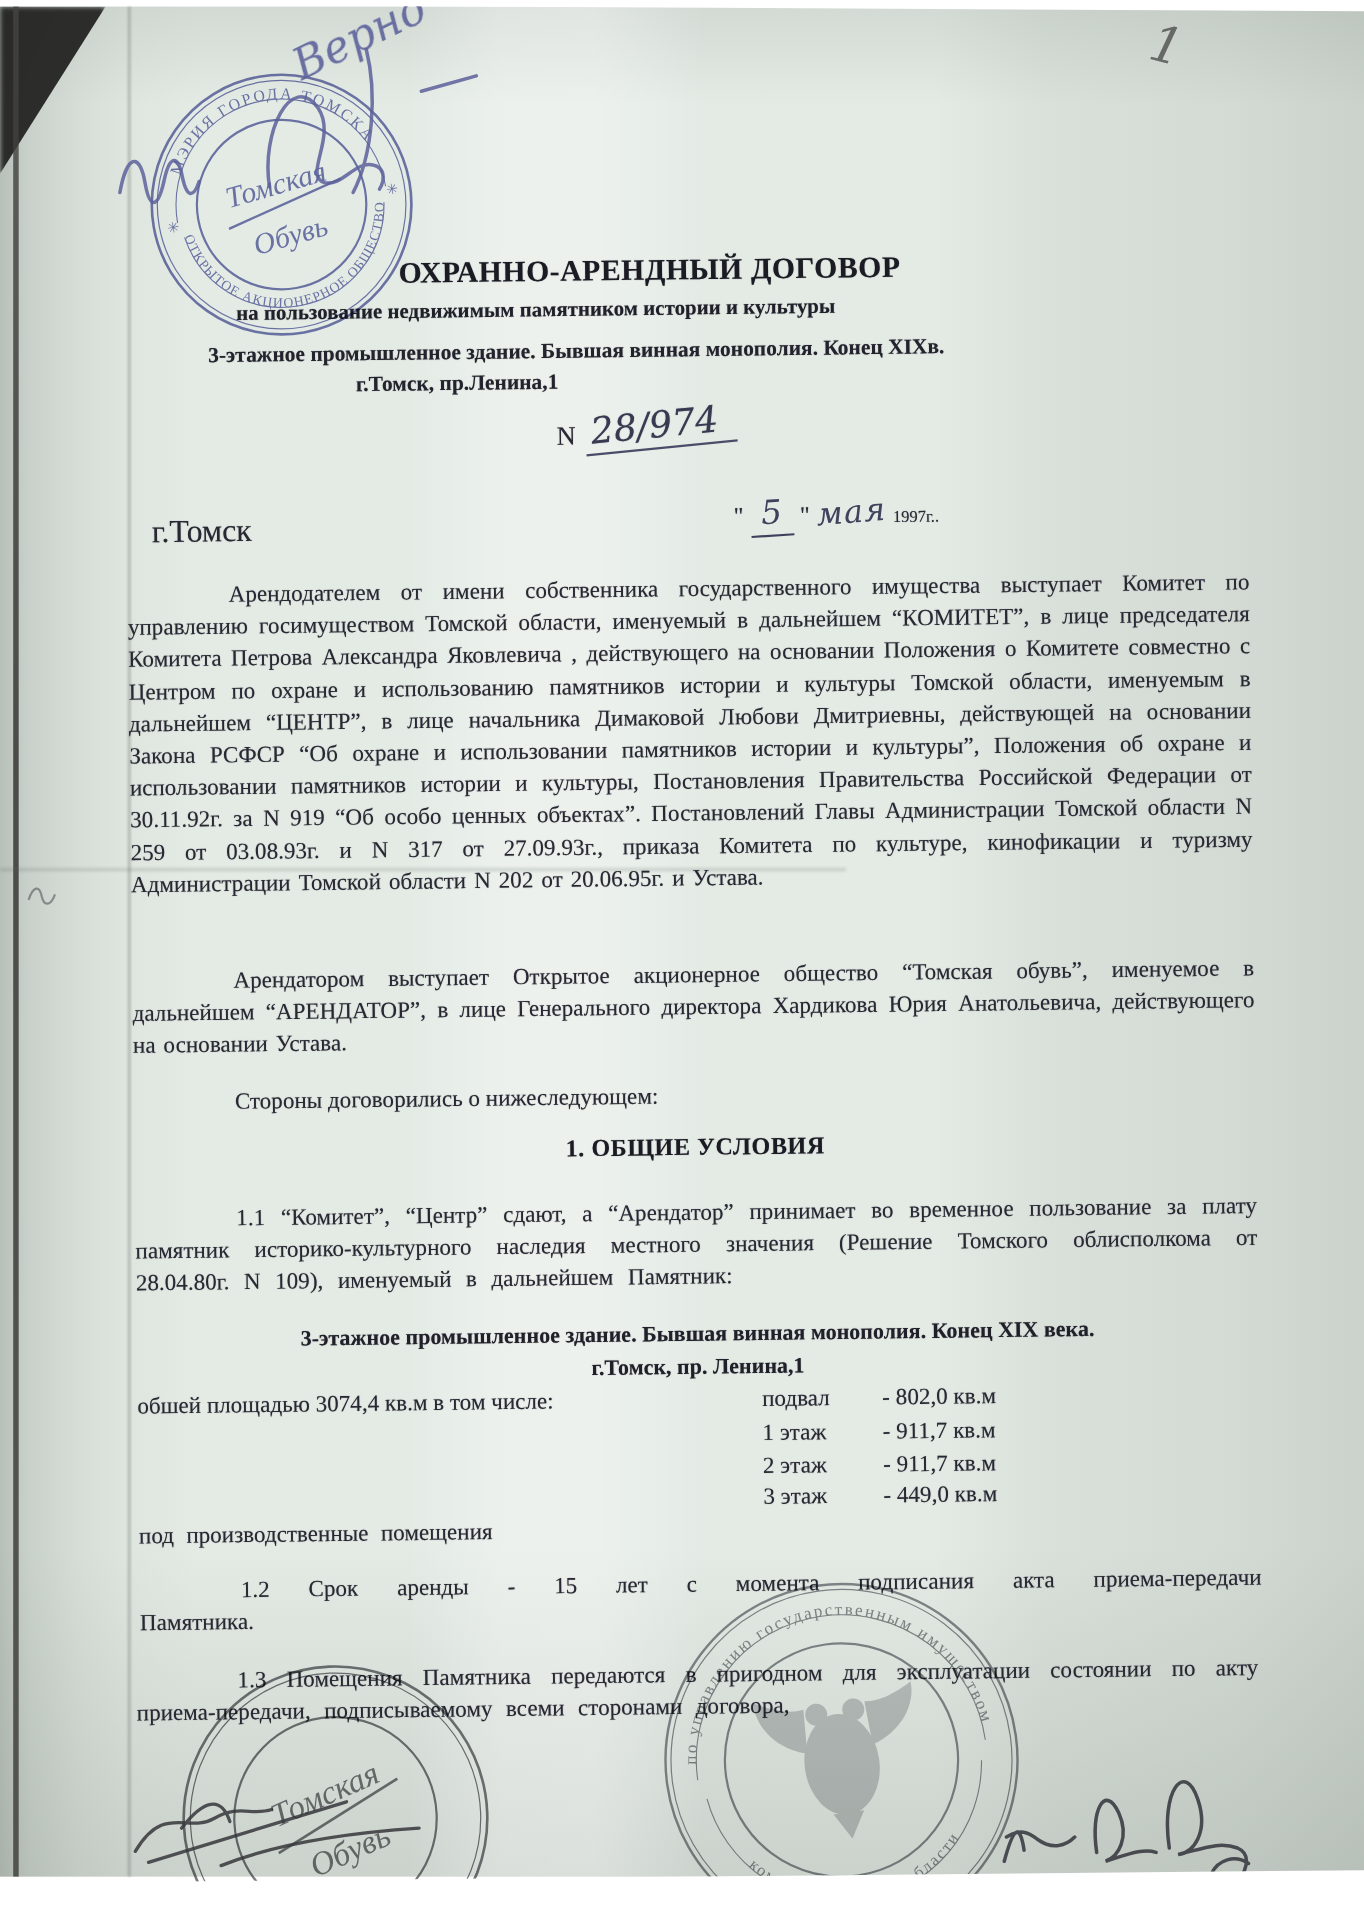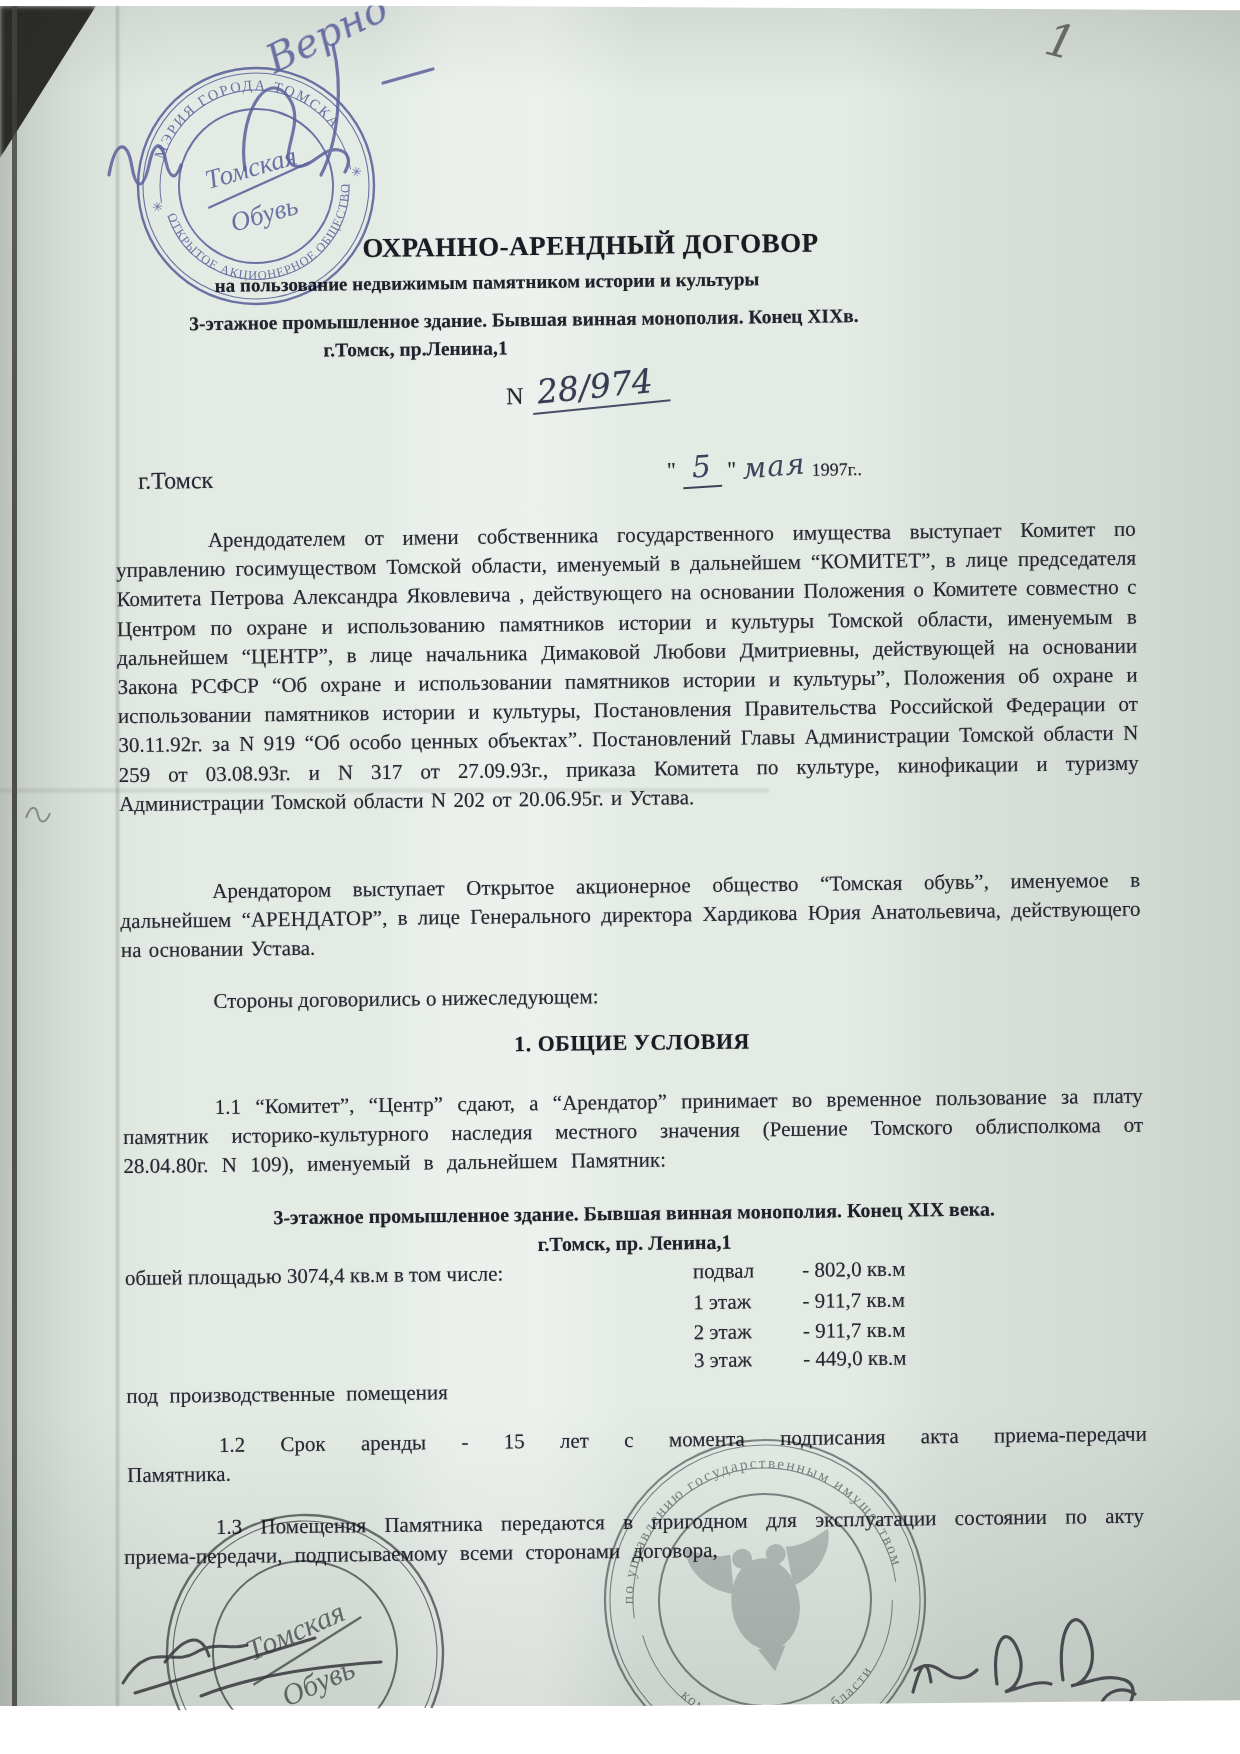--- a/index.html
+++ b/index.html
@@ -37,26 +37,26 @@
   .nowrap{white-space:nowrap;}
   .title{left:370px;top:230px;font-size:27px;font-weight:700;letter-spacing:.5px;color:#1b1b24;}
   .subtitle{left:222px;top:270px;font-size:19px;font-weight:700;color:#20202a;}
   .obj1{left:196px;top:308px;font-size:19.5px;font-weight:700;color:#23232d;}
   .obj2{left:330px;top:336px;font-size:19.5px;font-weight:700;color:#23232d;}
   .numline{left:512px;top:372px;font-size:24px;}
   .hand{font-family:"DejaVu Serif", serif;font-style:italic;}
   .num-hand{display:inline-block;margin-left:10px;padding:0 16px 1px 6px;font-size:33px;
     color:#383a52;border-bottom:2.5px solid #4a4d68;transform:rotate(-5deg);
     transform-origin:left bottom;}
-  .dl-city{left:143px;top:462px;font-size:24px;text-align:right;}
+  .dl-city{left:143px;top:462px;font-size:29px;text-align:right;}
   .dl-right{left:672px;top:450px;font-size:22px;display:flex;align-items:baseline;gap:6px;}
   .day-hand{display:inline-block;padding:0 10px 2px;border-bottom:2.5px solid #3e415c;
     font-size:30px;color:#3e415c;transform:rotate(-3deg);}
   .month-hand{font-size:29px;color:#41435c;transform:rotate(-4deg);letter-spacing:1px;}
-  .year{font-size:18px;}
+  .year{font-size:15px;}
   .para{width:1020px;font-size:21px;line-height:29.2px;text-align:justify;
     text-indent:92px;word-spacing:2px;}
   .p1{left:120px;top:521px;}
   .p2{left:120px;top:872px;}
   .agree{left:120px;top:984px;font-size:21px;text-indent:92px;width:1020px;}
   .head1{left:120px;top:1030px;width:1020px;text-align:center;font-size:22px;font-weight:700;
     letter-spacing:.5px;color:#1b1b24;}
   .p11{left:120px;top:1088px;word-spacing:8px;}
   .boldline{left:120px;width:1020px;text-align:center;font-size:20px;font-weight:700;color:#20202a;}
   .b1{top:1202px;}

